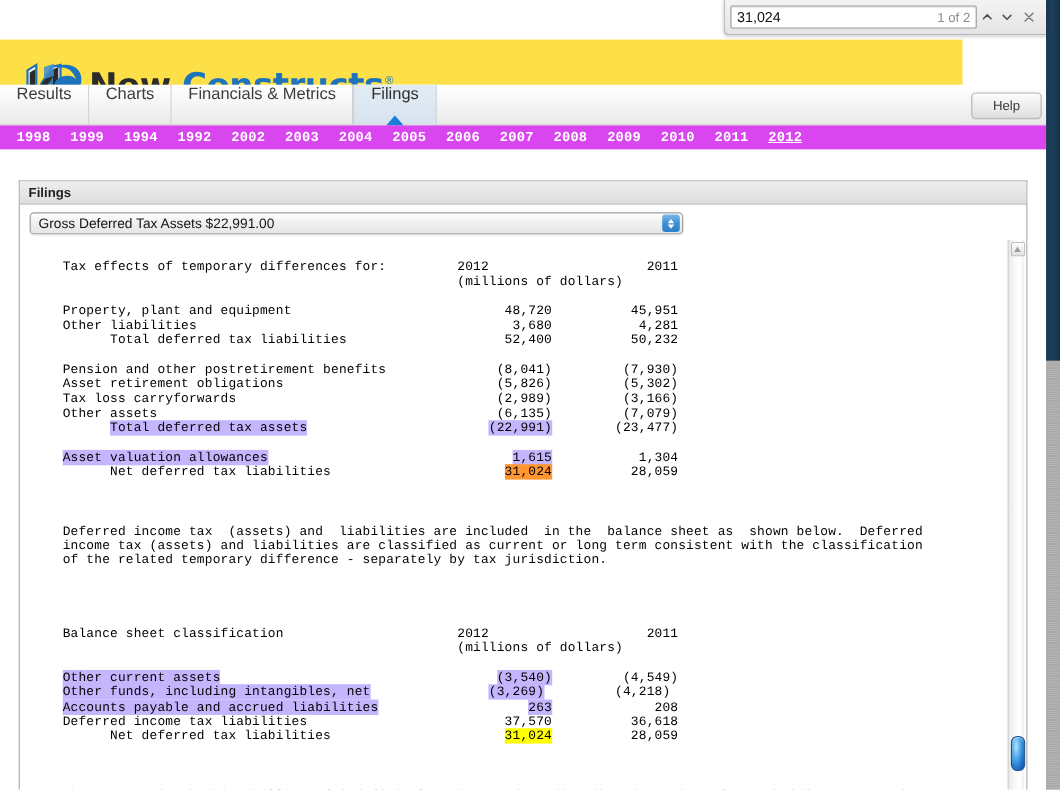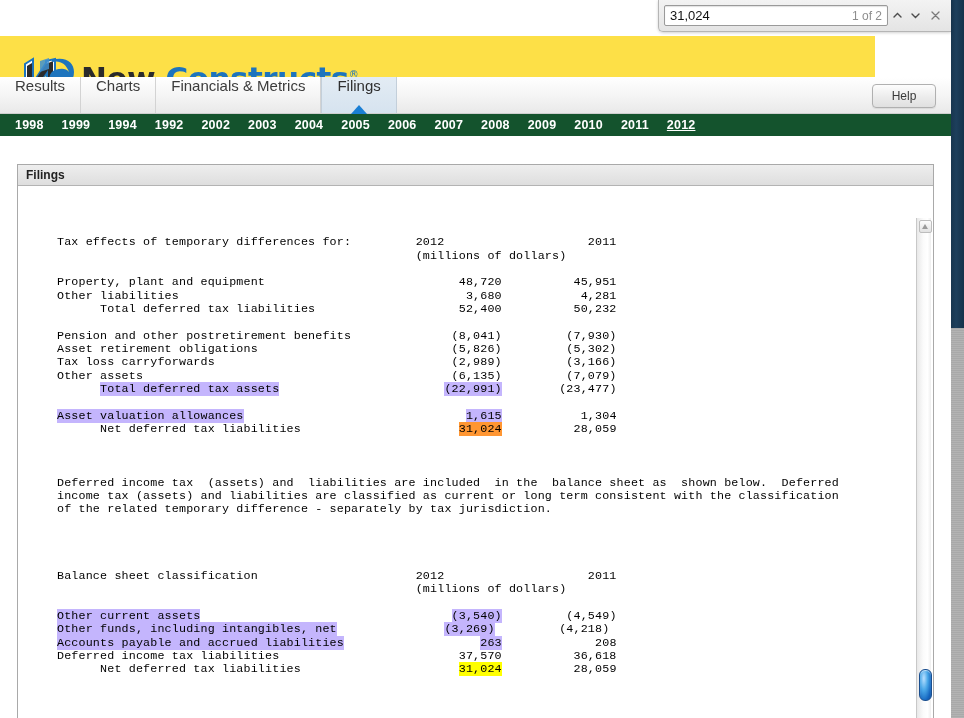--- a/index.html
+++ b/index.html
@@ -167,21 +167,21 @@
     bottom: -1px;
     left: 50%;
     margin-left: -8px;
     width: 0; height: 0;
     border-left: 8px solid transparent;
     border-right: 8px solid transparent;
     border-bottom: 9px solid #1a7fd4;
   }
   .help-btn {
     position: absolute;
-    right: 15px;
+    right: 4px;
     top: 7px;
     width: 62px;
     height: 22px;
     background: linear-gradient(to bottom, #fdfdfd 0%, #ededed 50%, #e0e0e0 100%);
     border: 1px solid #b0b0b0;
     border-radius: 4px;
     font-size: 12px;
     color: #3a3a3a;
     display: flex;
     align-items: center;
@@ -190,25 +190,26 @@
     box-shadow: 0 1px 1px rgba(0,0,0,0.08);
   }
 
   
   .yearbar {
     position: absolute;
     top: 114px;
     left: 0;
     width: 951px;
     height: 22px;
-    background: #14532d;
+    background: #d946ef;
     display: flex;
     align-items: center;
     padding-left: 6px;
     box-sizing: border-box;
+    font-family: Liberation Mono, monospace;
   }
   .year {
     color: #ffffff;
     font-size: 12.5px;
     font-weight: bold;
     padding: 0 9px;
     cursor: default;
     letter-spacing: 0.2px;
     white-space: nowrap;
   }
@@ -463,20 +464,29 @@
     </div>
 
   <div class="page-body">
 
     <div class="panel">
 
       <div class="panel-head">
         <span>Filings</span>
       </div>
 
+      <div class="select-row">
+        <div class="sel">
+          <span>Gross Deferred Tax Assets $22,991.00</span>
+          <span class="sel-stepper">
+            <span class="ar up"></span>
+            <span class="ar dn"></span>
+          </span>
+        </div>
+      </div>
 
       <div class="doc-viewport">
         <div class="doc" id="doc">
 Tax effects of temporary differences for:         2012                    2011
                                                   (millions of dollars)
 
 Property, plant and equipment                           48,720          45,951
 Other liabilities                                        3,680           4,281
       Total deferred tax liabilities                    52,400          50,232
 

